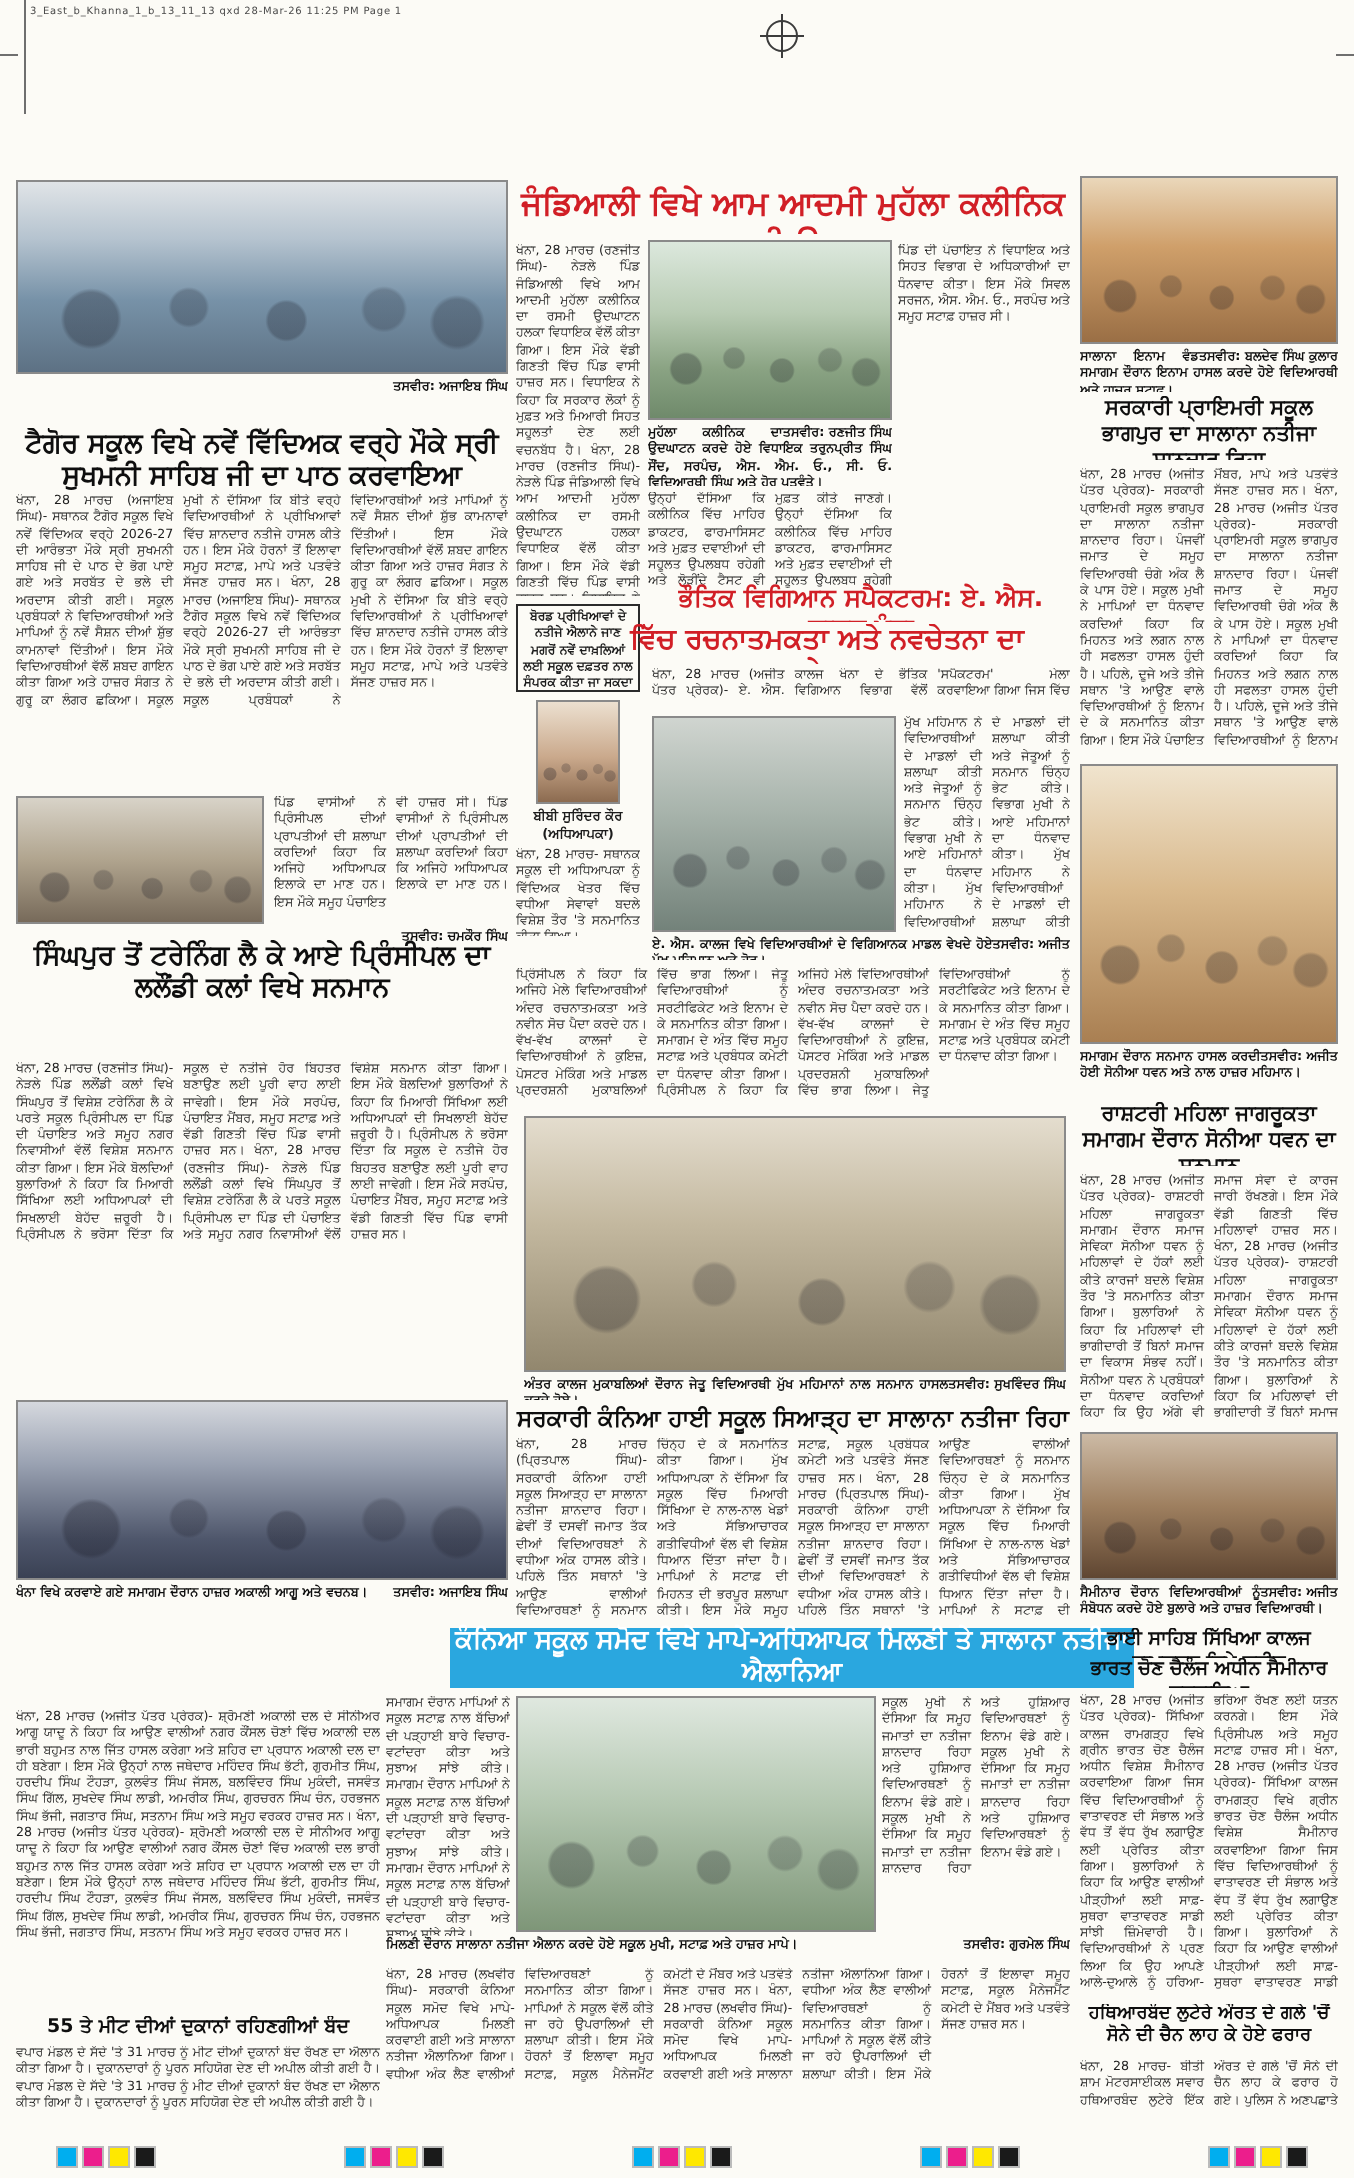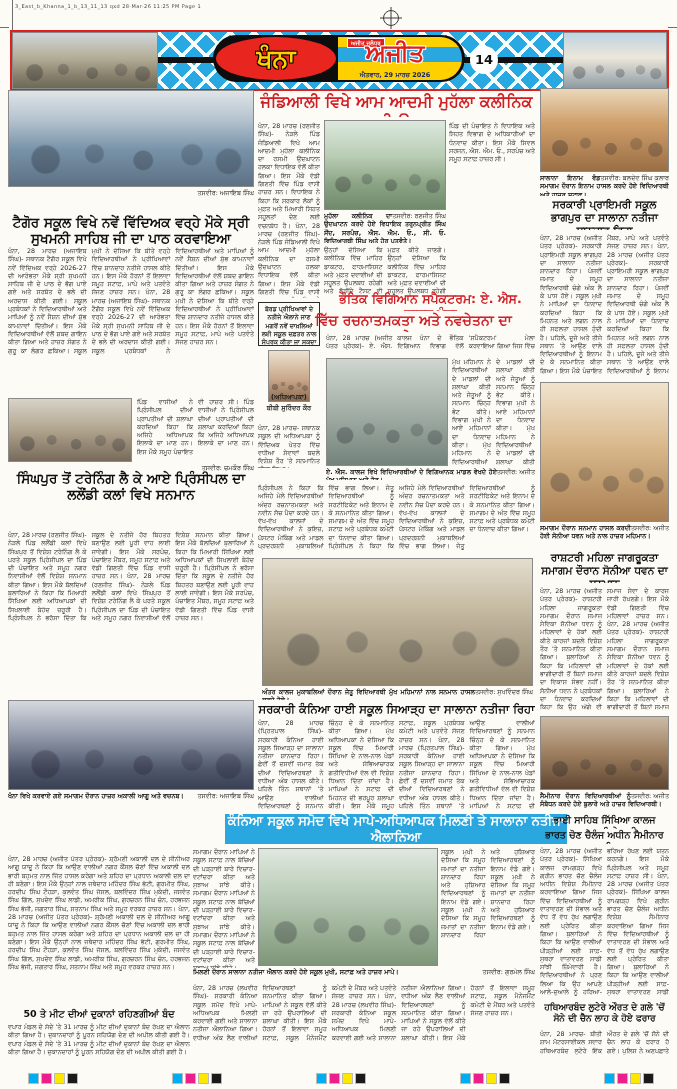--- a/index.html
+++ b/index.html
@@ -53,21 +53,21 @@
   .ph-singhpur{background:linear-gradient(180deg,#d8d3c8 0%,#b0a48e 50%,#776a5a 100%);}
   .ph-council{background:linear-gradient(180deg,#d5d8de 0%,#9aa2b2 35%,#4e566b 78%,#3a4154 100%);}
   .ph-bhagpur{background:linear-gradient(180deg,#ead7ba 0%,#cf9f6a 42%,#9a6f45 100%);}
   .ph-sonia{background:linear-gradient(180deg,#f0e4ce 0%,#d9b98c 45%,#a97f52 100%);}
   .ph-samod{background:linear-gradient(180deg,#dfe8df 0%,#b5c8b2 45%,#7e9678 100%);}
   .ph-ramgarh{background:linear-gradient(180deg,#ccbaa5 0%,#9e7f5f 50%,#5f4632 100%);}
   
   .body-txt{font-size:6.3px;line-height:1.32;text-align:justify;color:#1c1c1c;column-gap:5px;overflow:hidden;}
   .c2{column-count:2}.c3{column-count:3}.c4{column-count:4}.c5{column-count:5}
   .cap{font-size:6.4px;line-height:1.3;font-weight:700;color:#0e0e0e;text-align:justify;overflow:hidden;}
-  .credit{float:right;font-weight:400;}
+  .credit{float:right;font-weight:700;}
   .hl{font-weight:700;text-align:center;color:#0e0e0e;line-height:1.22;overflow:hidden;}
   .hl-red{color:#d11f26;}
   .band{background:#2aa7df;color:#fff;display:flex;align-items:center;justify-content:center;}
   .notebox{border:1px solid #2b2b2b;font-size:6.2px;font-weight:700;text-align:center;line-height:1.35;padding:2px;box-sizing:border-box;overflow:hidden;}
   .pname{font-size:6.6px;font-weight:700;text-align:center;line-height:1.3;}
   
   .inkset{display:flex;gap:2px;}
   .ink{width:9px;height:9px;display:block;border:.5px solid #bbb;}
   .ink-c{background:#00aeef}.ink-m{background:#ec1e8c}.ink-y{background:#ffe800}.ink-k{background:#1a1a1a}
 </style>
@@ -75,35 +75,20 @@
 <body>
 
 <div class="page">
 
   <div class="abs printline">3_East_b_Khanna_1_b_13_11_13 qxd   28-Mar-26   11:25 PM   Page 1</div>
   <div class="abs mark-v"></div>
   <div class="abs mark-h-l"></div>
   <div class="abs mark-h-r"></div>
   <div class="abs crosshair"></div>
 
-  <div class="abs masthead">
-    <div class="abs ph mast-ph ph-mast-left" style="left:0;width:146px;"></div>
-    <div class="abs ph mast-ph ph-mast-right" style="right:0;width:104px;"></div>
-    <div class="diamonds"></div>
-    <div class="mastline"></div>
-    <div class="capsule">
-      <div class="khanna">ਖੰਨਾ</div>
-      <div class="ajitbox">
-        <span class="ajit-small">ਅਜੀਤ ਜਲੰਧਰ</span>
-        <div class="ajit-brand">ਅਜੀਤ</div>
-        <div class="ajit-date">ਐਤਵਾਰ, 29 ਮਾਰਚ 2026</div>
-      </div>
-    </div>
-    <div class="pgcirc">14</div>
-  </div>
 
   <div class="abs ph ph-tagore" style="left:8px;top:90px;width:246px;height:97px;"></div>
   <div class="abs cap" style="left:8px;top:189px;width:246px;height:16px;">
     <span class="credit">ਤਸਵੀਰ: ਅਜਾਇਬ ਸਿੰਘ</span>
   </div>
   <div class="abs hl" style="left:8px;top:214px;width:246px;height:38px;font-size:13.5px;">ਟੈਗੋਰ ਸਕੂਲ ਵਿਖੇ ਨਵੇਂ ਵਿੱਦਿਅਕ ਵਰ੍ਹੇ ਮੌਕੇ ਸ੍ਰੀ ਸੁਖਮਨੀ ਸਾਹਿਬ ਜੀ ਦਾ ਪਾਠ ਕਰਵਾਇਆ</div>
   <div class="abs body-txt c3" style="left:8px;top:247px;width:246px;height:149px;">ਖੰਨਾ, 28 ਮਾਰਚ (ਅਜਾਇਬ ਸਿੰਘ)- ਸਥਾਨਕ ਟੈਗੋਰ ਸਕੂਲ ਵਿਖੇ ਨਵੇਂ ਵਿੱਦਿਅਕ ਵਰ੍ਹੇ 2026-27 ਦੀ ਆਰੰਭਤਾ ਮੌਕੇ ਸ੍ਰੀ ਸੁਖਮਨੀ ਸਾਹਿਬ ਜੀ ਦੇ ਪਾਠ ਦੇ ਭੋਗ ਪਾਏ ਗਏ ਅਤੇ ਸਰਬੱਤ ਦੇ ਭਲੇ ਦੀ ਅਰਦਾਸ ਕੀਤੀ ਗਈ। ਸਕੂਲ ਪ੍ਰਬੰਧਕਾਂ ਨੇ ਵਿਦਿਆਰਥੀਆਂ ਅਤੇ ਮਾਪਿਆਂ ਨੂੰ ਨਵੇਂ ਸੈਸ਼ਨ ਦੀਆਂ ਸ਼ੁੱਭ ਕਾਮਨਾਵਾਂ ਦਿੱਤੀਆਂ। ਇਸ ਮੌਕੇ ਵਿਦਿਆਰਥੀਆਂ ਵੱਲੋਂ ਸ਼ਬਦ ਗਾਇਨ ਕੀਤਾ ਗਿਆ ਅਤੇ ਹਾਜ਼ਰ ਸੰਗਤ ਨੇ ਗੁਰੂ ਕਾ ਲੰਗਰ ਛਕਿਆ। ਸਕੂਲ ਮੁਖੀ ਨੇ ਦੱਸਿਆ ਕਿ ਬੀਤੇ ਵਰ੍ਹੇ ਵਿਦਿਆਰਥੀਆਂ ਨੇ ਪ੍ਰੀਖਿਆਵਾਂ ਵਿੱਚ ਸ਼ਾਨਦਾਰ ਨਤੀਜੇ ਹਾਸਲ ਕੀਤੇ ਹਨ। ਇਸ ਮੌਕੇ ਹੋਰਨਾਂ ਤੋਂ ਇਲਾਵਾ ਸਮੂਹ ਸਟਾਫ਼, ਮਾਪੇ ਅਤੇ ਪਤਵੰਤੇ ਸੱਜਣ ਹਾਜ਼ਰ ਸਨ। ਖੰਨਾ, 28 ਮਾਰਚ (ਅਜਾਇਬ ਸਿੰਘ)- ਸਥਾਨਕ ਟੈਗੋਰ ਸਕੂਲ ਵਿਖੇ ਨਵੇਂ ਵਿੱਦਿਅਕ ਵਰ੍ਹੇ 2026-27 ਦੀ ਆਰੰਭਤਾ ਮੌਕੇ ਸ੍ਰੀ ਸੁਖਮਨੀ ਸਾਹਿਬ ਜੀ ਦੇ ਪਾਠ ਦੇ ਭੋਗ ਪਾਏ ਗਏ ਅਤੇ ਸਰਬੱਤ ਦੇ ਭਲੇ ਦੀ ਅਰਦਾਸ ਕੀਤੀ ਗਈ। ਸਕੂਲ ਪ੍ਰਬੰਧਕਾਂ ਨੇ ਵਿਦਿਆਰਥੀਆਂ ਅਤੇ ਮਾਪਿਆਂ ਨੂੰ ਨਵੇਂ ਸੈਸ਼ਨ ਦੀਆਂ ਸ਼ੁੱਭ ਕਾਮਨਾਵਾਂ ਦਿੱਤੀਆਂ। ਇਸ ਮੌਕੇ ਵਿਦਿਆਰਥੀਆਂ ਵੱਲੋਂ ਸ਼ਬਦ ਗਾਇਨ ਕੀਤਾ ਗਿਆ ਅਤੇ ਹਾਜ਼ਰ ਸੰਗਤ ਨੇ ਗੁਰੂ ਕਾ ਲੰਗਰ ਛਕਿਆ। ਸਕੂਲ ਮੁਖੀ ਨੇ ਦੱਸਿਆ ਕਿ ਬੀਤੇ ਵਰ੍ਹੇ ਵਿਦਿਆਰਥੀਆਂ ਨੇ ਪ੍ਰੀਖਿਆਵਾਂ ਵਿੱਚ ਸ਼ਾਨਦਾਰ ਨਤੀਜੇ ਹਾਸਲ ਕੀਤੇ ਹਨ। ਇਸ ਮੌਕੇ ਹੋਰਨਾਂ ਤੋਂ ਇਲਾਵਾ ਸਮੂਹ ਸਟਾਫ਼, ਮਾਪੇ ਅਤੇ ਪਤਵੰਤੇ ਸੱਜਣ ਹਾਜ਼ਰ ਸਨ।</div>
 
   <div class="abs ph ph-singhpur" style="left:8px;top:398px;width:124px;height:64px;"></div>
   <div class="abs body-txt c2" style="left:137px;top:398px;width:117px;height:64px;">ਪਿੰਡ ਵਾਸੀਆਂ ਨੇ ਪ੍ਰਿੰਸੀਪਲ ਦੀਆਂ ਪ੍ਰਾਪਤੀਆਂ ਦੀ ਸ਼ਲਾਘਾ ਕਰਦਿਆਂ ਕਿਹਾ ਕਿ ਅਜਿਹੇ ਅਧਿਆਪਕ ਇਲਾਕੇ ਦਾ ਮਾਣ ਹਨ। ਇਸ ਮੌਕੇ ਸਮੂਹ ਪੰਚਾਇਤ ਵੀ ਹਾਜ਼ਰ ਸੀ। ਪਿੰਡ ਵਾਸੀਆਂ ਨੇ ਪ੍ਰਿੰਸੀਪਲ ਦੀਆਂ ਪ੍ਰਾਪਤੀਆਂ ਦੀ ਸ਼ਲਾਘਾ ਕਰਦਿਆਂ ਕਿਹਾ ਕਿ ਅਜਿਹੇ ਅਧਿਆਪਕ ਇਲਾਕੇ ਦਾ ਮਾਣ ਹਨ। ਇਸ ਮੌਕੇ ਸਮੂਹ ਪੰਚਾਇਤ ਵੀ ਹਾਜ਼ਰ ਸੀ।</div>
@@ -112,37 +97,37 @@
   </div>
   <div class="abs hl" style="left:8px;top:470px;width:246px;height:42px;font-size:13.5px;">ਸਿੰਘਪੁਰ ਤੋਂ ਟਰੇਨਿੰਗ ਲੈ ਕੇ ਆਏ ਪ੍ਰਿੰਸੀਪਲ ਦਾ ਲਲੌਂਡੀ ਕਲਾਂ ਵਿਖੇ ਸਨਮਾਨ</div>
   <div class="abs body-txt c3" style="left:8px;top:531px;width:246px;height:166px;">ਖੰਨਾ, 28 ਮਾਰਚ (ਰਣਜੀਤ ਸਿੰਘ)- ਨੇੜਲੇ ਪਿੰਡ ਲਲੌਂਡੀ ਕਲਾਂ ਵਿਖੇ ਸਿੰਘਪੁਰ ਤੋਂ ਵਿਸ਼ੇਸ਼ ਟਰੇਨਿੰਗ ਲੈ ਕੇ ਪਰਤੇ ਸਕੂਲ ਪ੍ਰਿੰਸੀਪਲ ਦਾ ਪਿੰਡ ਦੀ ਪੰਚਾਇਤ ਅਤੇ ਸਮੂਹ ਨਗਰ ਨਿਵਾਸੀਆਂ ਵੱਲੋਂ ਵਿਸ਼ੇਸ਼ ਸਨਮਾਨ ਕੀਤਾ ਗਿਆ। ਇਸ ਮੌਕੇ ਬੋਲਦਿਆਂ ਬੁਲਾਰਿਆਂ ਨੇ ਕਿਹਾ ਕਿ ਮਿਆਰੀ ਸਿੱਖਿਆ ਲਈ ਅਧਿਆਪਕਾਂ ਦੀ ਸਿਖਲਾਈ ਬੇਹੱਦ ਜ਼ਰੂਰੀ ਹੈ। ਪ੍ਰਿੰਸੀਪਲ ਨੇ ਭਰੋਸਾ ਦਿੱਤਾ ਕਿ ਸਕੂਲ ਦੇ ਨਤੀਜੇ ਹੋਰ ਬਿਹਤਰ ਬਣਾਉਣ ਲਈ ਪੂਰੀ ਵਾਹ ਲਾਈ ਜਾਵੇਗੀ। ਇਸ ਮੌਕੇ ਸਰਪੰਚ, ਪੰਚਾਇਤ ਮੈਂਬਰ, ਸਮੂਹ ਸਟਾਫ਼ ਅਤੇ ਵੱਡੀ ਗਿਣਤੀ ਵਿੱਚ ਪਿੰਡ ਵਾਸੀ ਹਾਜ਼ਰ ਸਨ। ਖੰਨਾ, 28 ਮਾਰਚ (ਰਣਜੀਤ ਸਿੰਘ)- ਨੇੜਲੇ ਪਿੰਡ ਲਲੌਂਡੀ ਕਲਾਂ ਵਿਖੇ ਸਿੰਘਪੁਰ ਤੋਂ ਵਿਸ਼ੇਸ਼ ਟਰੇਨਿੰਗ ਲੈ ਕੇ ਪਰਤੇ ਸਕੂਲ ਪ੍ਰਿੰਸੀਪਲ ਦਾ ਪਿੰਡ ਦੀ ਪੰਚਾਇਤ ਅਤੇ ਸਮੂਹ ਨਗਰ ਨਿਵਾਸੀਆਂ ਵੱਲੋਂ ਵਿਸ਼ੇਸ਼ ਸਨਮਾਨ ਕੀਤਾ ਗਿਆ। ਇਸ ਮੌਕੇ ਬੋਲਦਿਆਂ ਬੁਲਾਰਿਆਂ ਨੇ ਕਿਹਾ ਕਿ ਮਿਆਰੀ ਸਿੱਖਿਆ ਲਈ ਅਧਿਆਪਕਾਂ ਦੀ ਸਿਖਲਾਈ ਬੇਹੱਦ ਜ਼ਰੂਰੀ ਹੈ। ਪ੍ਰਿੰਸੀਪਲ ਨੇ ਭਰੋਸਾ ਦਿੱਤਾ ਕਿ ਸਕੂਲ ਦੇ ਨਤੀਜੇ ਹੋਰ ਬਿਹਤਰ ਬਣਾਉਣ ਲਈ ਪੂਰੀ ਵਾਹ ਲਾਈ ਜਾਵੇਗੀ। ਇਸ ਮੌਕੇ ਸਰਪੰਚ, ਪੰਚਾਇਤ ਮੈਂਬਰ, ਸਮੂਹ ਸਟਾਫ਼ ਅਤੇ ਵੱਡੀ ਗਿਣਤੀ ਵਿੱਚ ਪਿੰਡ ਵਾਸੀ ਹਾਜ਼ਰ ਸਨ।</div>
 
   <div class="abs ph ph-council" style="left:8px;top:700px;width:246px;height:90px;"></div>
   <div class="abs cap" style="left:8px;top:792px;width:246px;height:16px;">
     <span class="credit">ਤਸਵੀਰ: ਅਜਾਇਬ ਸਿੰਘ</span>
     <span>ਖੰਨਾ ਵਿਖੇ ਕਰਵਾਏ ਗਏ ਸਮਾਗਮ ਦੌਰਾਨ ਹਾਜ਼ਰ ਅਕਾਲੀ ਆਗੂ ਅਤੇ ਵਚਨਬ।</span>
   </div>
   <div class="abs body-txt" style="left:8px;top:855px;width:182px;height:150px;">ਖੰਨਾ, 28 ਮਾਰਚ (ਅਜੀਤ ਪੱਤਰ ਪ੍ਰੇਰਕ)- ਸ਼੍ਰੋਮਣੀ ਅਕਾਲੀ ਦਲ ਦੇ ਸੀਨੀਅਰ ਆਗੂ ਯਾਦੂ ਨੇ ਕਿਹਾ ਕਿ ਆਉਣ ਵਾਲੀਆਂ ਨਗਰ ਕੌਂਸਲ ਚੋਣਾਂ ਵਿੱਚ ਅਕਾਲੀ ਦਲ ਭਾਰੀ ਬਹੁਮਤ ਨਾਲ ਜਿੱਤ ਹਾਸਲ ਕਰੇਗਾ ਅਤੇ ਸ਼ਹਿਰ ਦਾ ਪ੍ਰਧਾਨ ਅਕਾਲੀ ਦਲ ਦਾ ਹੀ ਬਣੇਗਾ। ਇਸ ਮੌਕੇ ਉਨ੍ਹਾਂ ਨਾਲ ਜਥੇਦਾਰ ਮਹਿੰਦਰ ਸਿੰਘ ਭੱਟੀ, ਗੁਰਮੀਤ ਸਿੰਘ, ਹਰਦੀਪ ਸਿੰਘ ਟੌਹੜਾ, ਕੁਲਵੰਤ ਸਿੰਘ ਜੱਸਲ, ਬਲਵਿੰਦਰ ਸਿੰਘ ਮੁਕੰਦੀ, ਜਸਵੰਤ ਸਿੰਘ ਗਿੱਲ, ਸੁਖਦੇਵ ਸਿੰਘ ਲਾਡੀ, ਅਮਰੀਕ ਸਿੰਘ, ਗੁਰਚਰਨ ਸਿੰਘ ਚੰਨ, ਹਰਭਜਨ ਸਿੰਘ ਭੱਜੀ, ਜਗਤਾਰ ਸਿੰਘ, ਸਤਨਾਮ ਸਿੰਘ ਅਤੇ ਸਮੂਹ ਵਰਕਰ ਹਾਜ਼ਰ ਸਨ। ਖੰਨਾ, 28 ਮਾਰਚ (ਅਜੀਤ ਪੱਤਰ ਪ੍ਰੇਰਕ)- ਸ਼੍ਰੋਮਣੀ ਅਕਾਲੀ ਦਲ ਦੇ ਸੀਨੀਅਰ ਆਗੂ ਯਾਦੂ ਨੇ ਕਿਹਾ ਕਿ ਆਉਣ ਵਾਲੀਆਂ ਨਗਰ ਕੌਂਸਲ ਚੋਣਾਂ ਵਿੱਚ ਅਕਾਲੀ ਦਲ ਭਾਰੀ ਬਹੁਮਤ ਨਾਲ ਜਿੱਤ ਹਾਸਲ ਕਰੇਗਾ ਅਤੇ ਸ਼ਹਿਰ ਦਾ ਪ੍ਰਧਾਨ ਅਕਾਲੀ ਦਲ ਦਾ ਹੀ ਬਣੇਗਾ। ਇਸ ਮੌਕੇ ਉਨ੍ਹਾਂ ਨਾਲ ਜਥੇਦਾਰ ਮਹਿੰਦਰ ਸਿੰਘ ਭੱਟੀ, ਗੁਰਮੀਤ ਸਿੰਘ, ਹਰਦੀਪ ਸਿੰਘ ਟੌਹੜਾ, ਕੁਲਵੰਤ ਸਿੰਘ ਜੱਸਲ, ਬਲਵਿੰਦਰ ਸਿੰਘ ਮੁਕੰਦੀ, ਜਸਵੰਤ ਸਿੰਘ ਗਿੱਲ, ਸੁਖਦੇਵ ਸਿੰਘ ਲਾਡੀ, ਅਮਰੀਕ ਸਿੰਘ, ਗੁਰਚਰਨ ਸਿੰਘ ਚੰਨ, ਹਰਭਜਨ ਸਿੰਘ ਭੱਜੀ, ਜਗਤਾਰ ਸਿੰਘ, ਸਤਨਾਮ ਸਿੰਘ ਅਤੇ ਸਮੂਹ ਵਰਕਰ ਹਾਜ਼ਰ ਸਨ।</div>
-  <div class="abs hl" style="left:8px;top:1008px;width:182px;height:13px;font-size:9.5px;">50 ਤੇ ਮੀਟ ਦੀਆਂ ਦੁਕਾਨਾਂ ਰਹਿਣਗੀਆਂ ਬੰਦ</div>
+  <div class="abs hl" style="left:8px;top:1008px;width:182px;height:13px;font-size:9.5px;">55 ਤੇ ਮੀਟ ਦੀਆਂ ਦੁਕਾਨਾਂ ਰਹਿਣਗੀਆਂ ਬੰਦ</div>
   <div class="abs body-txt" style="left:8px;top:1023px;width:182px;height:40px;">ਵਪਾਰ ਮੰਡਲ ਦੇ ਸੱਦੇ 'ਤੇ 31 ਮਾਰਚ ਨੂੰ ਮੀਟ ਦੀਆਂ ਦੁਕਾਨਾਂ ਬੰਦ ਰੱਖਣ ਦਾ ਐਲਾਨ ਕੀਤਾ ਗਿਆ ਹੈ। ਦੁਕਾਨਦਾਰਾਂ ਨੂੰ ਪੂਰਨ ਸਹਿਯੋਗ ਦੇਣ ਦੀ ਅਪੀਲ ਕੀਤੀ ਗਈ ਹੈ। ਵਪਾਰ ਮੰਡਲ ਦੇ ਸੱਦੇ 'ਤੇ 31 ਮਾਰਚ ਨੂੰ ਮੀਟ ਦੀਆਂ ਦੁਕਾਨਾਂ ਬੰਦ ਰੱਖਣ ਦਾ ਐਲਾਨ ਕੀਤਾ ਗਿਆ ਹੈ। ਦੁਕਾਨਦਾਰਾਂ ਨੂੰ ਪੂਰਨ ਸਹਿਯੋਗ ਦੇਣ ਦੀ ਅਪੀਲ ਕੀਤੀ ਗਈ ਹੈ।</div>
 
   <div class="abs hl hl-red" style="left:258px;top:92px;width:277px;height:25px;font-size:16px;">ਜੰਡਿਆਲੀ ਵਿਖੇ ਆਮ ਆਦਮੀ ਮੁਹੱਲਾ ਕਲੀਨਿਕ ਦਾ ਰਸਮੀ ਉਦਘਾਟਨ</div>
   <div class="abs body-txt" style="left:258px;top:122px;width:62px;height:176px;">ਖੰਨਾ, 28 ਮਾਰਚ (ਰਣਜੀਤ ਸਿੰਘ)- ਨੇੜਲੇ ਪਿੰਡ ਜੰਡਿਆਲੀ ਵਿਖੇ ਆਮ ਆਦਮੀ ਮੁਹੱਲਾ ਕਲੀਨਿਕ ਦਾ ਰਸਮੀ ਉਦਘਾਟਨ ਹਲਕਾ ਵਿਧਾਇਕ ਵੱਲੋਂ ਕੀਤਾ ਗਿਆ। ਇਸ ਮੌਕੇ ਵੱਡੀ ਗਿਣਤੀ ਵਿੱਚ ਪਿੰਡ ਵਾਸੀ ਹਾਜ਼ਰ ਸਨ। ਵਿਧਾਇਕ ਨੇ ਕਿਹਾ ਕਿ ਸਰਕਾਰ ਲੋਕਾਂ ਨੂੰ ਮੁਫ਼ਤ ਅਤੇ ਮਿਆਰੀ ਸਿਹਤ ਸਹੂਲਤਾਂ ਦੇਣ ਲਈ ਵਚਨਬੱਧ ਹੈ। ਖੰਨਾ, 28 ਮਾਰਚ (ਰਣਜੀਤ ਸਿੰਘ)- ਨੇੜਲੇ ਪਿੰਡ ਜੰਡਿਆਲੀ ਵਿਖੇ ਆਮ ਆਦਮੀ ਮੁਹੱਲਾ ਕਲੀਨਿਕ ਦਾ ਰਸਮੀ ਉਦਘਾਟਨ ਹਲਕਾ ਵਿਧਾਇਕ ਵੱਲੋਂ ਕੀਤਾ ਗਿਆ। ਇਸ ਮੌਕੇ ਵੱਡੀ ਗਿਣਤੀ ਵਿੱਚ ਪਿੰਡ ਵਾਸੀ ਹਾਜ਼ਰ ਸਨ। ਵਿਧਾਇਕ ਨੇ ਕਿਹਾ ਕਿ ਸਰਕਾਰ ਲੋਕਾਂ ਨੂੰ ਮੁਫ਼ਤ ਅਤੇ ਮਿਆਰੀ ਸਿਹਤ ਸਹੂਲਤਾਂ ਦੇਣ ਲਈ ਵਚਨਬੱਧ ਹੈ।</div>
   <div class="abs ph ph-clinic" style="left:324px;top:120px;width:122px;height:90px;"></div>
   <div class="abs cap" style="left:324px;top:212px;width:122px;height:31px;">
     <span class="credit">ਤਸਵੀਰ: ਰਣਜੀਤ ਸਿੰਘ</span>
     <span>ਮੁਹੱਲਾ ਕਲੀਨਿਕ ਦਾ ਉਦਘਾਟਨ ਕਰਦੇ ਹੋਏ ਵਿਧਾਇਕ ਤਰੁਨਪ੍ਰੀਤ ਸਿੰਘ ਸੌਂਦ, ਸਰਪੰਚ, ਐਸ. ਐਮ. ਓ., ਸੀ. ਓ. ਵਿਦਿਆਰਥੀ ਸਿੰਘ ਅਤੇ ਹੋਰ ਪਤਵੰਤੇ।</span>
   </div>
   <div class="abs body-txt" style="left:324px;top:246px;width:122px;height:52px;column-count:2;">ਉਨ੍ਹਾਂ ਦੱਸਿਆ ਕਿ ਕਲੀਨਿਕ ਵਿੱਚ ਮਾਹਿਰ ਡਾਕਟਰ, ਫਾਰਮਾਸਿਸਟ ਅਤੇ ਮੁਫ਼ਤ ਦਵਾਈਆਂ ਦੀ ਸਹੂਲਤ ਉਪਲਬਧ ਰਹੇਗੀ ਅਤੇ ਲੋੜੀਂਦੇ ਟੈਸਟ ਵੀ ਮੁਫ਼ਤ ਕੀਤੇ ਜਾਣਗੇ। ਉਨ੍ਹਾਂ ਦੱਸਿਆ ਕਿ ਕਲੀਨਿਕ ਵਿੱਚ ਮਾਹਿਰ ਡਾਕਟਰ, ਫਾਰਮਾਸਿਸਟ ਅਤੇ ਮੁਫ਼ਤ ਦਵਾਈਆਂ ਦੀ ਸਹੂਲਤ ਉਪਲਬਧ ਰਹੇਗੀ ਅਤੇ ਲੋੜੀਂਦੇ ਟੈਸਟ ਵੀ ਮੁਫ਼ਤ ਕੀਤੇ ਜਾਣਗੇ।</div>
   <div class="abs body-txt" style="left:449px;top:122px;width:86px;height:176px;" title="ਜੰਡਿਆਲੀ ਵਿਖੇ ਆਮ ਆਦਮੀ ਮੁਹੱਲਾ ਕਲੀਨਿਕ ਦਾ ਰਸਮੀ ਉਦਘਾਟਨ">ਪਿੰਡ ਦੀ ਪੰਚਾਇਤ ਨੇ ਵਿਧਾਇਕ ਅਤੇ ਸਿਹਤ ਵਿਭਾਗ ਦੇ ਅਧਿਕਾਰੀਆਂ ਦਾ ਧੰਨਵਾਦ ਕੀਤਾ। ਇਸ ਮੌਕੇ ਸਿਵਲ ਸਰਜਨ, ਐਸ. ਐਮ. ਓ., ਸਰਪੰਚ ਅਤੇ ਸਮੂਹ ਸਟਾਫ਼ ਹਾਜ਼ਰ ਸੀ।</div>
 
   <div class="abs notebox" style="left:258px;top:302px;width:62px;height:44px;">ਬੋਰਡ ਪ੍ਰੀਖਿਆਵਾਂ ਦੇ ਨਤੀਜੇ ਐਲਾਨੇ ਜਾਣ ਮਗਰੋਂ ਨਵੇਂ ਦਾਖ਼ਲਿਆਂ ਲਈ ਸਕੂਲ ਦਫ਼ਤਰ ਨਾਲ ਸੰਪਰਕ ਕੀਤਾ ਜਾ ਸਕਦਾ ਹੈ।</div>
   <div class="abs ph ph-portrait" style="left:268px;top:350px;width:42px;height:52px;"></div>
   <div class="abs pname" style="left:258px;top:404px;width:62px;">ਬੀਬੀ ਸੁਰਿੰਦਰ ਕੌਰ</div>
-  <div class="abs pname" style="left:258px;top:393px;width:62px;">(ਅਧਿਆਪਕਾ)</div>
+  <div class="abs pname" style="left:258px;top:413px;width:62px;">(ਅਧਿਆਪਕਾ)</div>
   <div class="abs body-txt" style="left:258px;top:424px;width:62px;height:44px;">ਖੰਨਾ, 28 ਮਾਰਚ- ਸਥਾਨਕ ਸਕੂਲ ਦੀ ਅਧਿਆਪਕਾ ਨੂੰ ਵਿੱਦਿਅਕ ਖੇਤਰ ਵਿੱਚ ਵਧੀਆ ਸੇਵਾਵਾਂ ਬਦਲੇ ਵਿਸ਼ੇਸ਼ ਤੌਰ 'ਤੇ ਸਨਮਾਨਿਤ ਕੀਤਾ ਗਿਆ।</div>
 
   <div class="abs hl hl-red" style="left:326px;top:291px;width:209px;height:20px;font-size:12.5px;">ਭੌਤਿਕ ਵਿਗਿਆਨ ਸਪੈਕਟਰਮ: ਏ. ਐਸ. ਕਾਲਜ ਖੰਨਾ</div>
   <div class="abs hl hl-red" style="left:309px;top:312px;width:209px;height:20px;font-size:14px;">ਵਿੱਚ ਰਚਨਾਤਮਕਤਾ ਅਤੇ ਨਵਚੇਤਨਾ ਦਾ ਮੇਲਾ</div>
   <div class="abs body-txt c3" style="left:326px;top:334px;width:209px;height:22px;">ਖੰਨਾ, 28 ਮਾਰਚ (ਅਜੀਤ ਪੱਤਰ ਪ੍ਰੇਰਕ)- ਏ. ਐਸ. ਕਾਲਜ ਖੰਨਾ ਦੇ ਭੌਤਿਕ ਵਿਗਿਆਨ ਵਿਭਾਗ ਵੱਲੋਂ 'ਸਪੈਕਟਰਮ' ਮੇਲਾ ਕਰਵਾਇਆ ਗਿਆ ਜਿਸ ਵਿੱਚ ਵਿਦਿਆਰਥੀਆਂ ਨੇ ਵਿਗਿਆਨਕ ਮਾਡਲ ਪੇਸ਼ ਕੀਤੇ।</div>
   <div class="abs ph ph-physics" style="left:326px;top:358px;width:122px;height:108px;"></div>
   <div class="abs body-txt c2" style="left:452px;top:358px;width:83px;height:108px;">ਮੁੱਖ ਮਹਿਮਾਨ ਨੇ ਵਿਦਿਆਰਥੀਆਂ ਦੇ ਮਾਡਲਾਂ ਦੀ ਸ਼ਲਾਘਾ ਕੀਤੀ ਅਤੇ ਜੇਤੂਆਂ ਨੂੰ ਸਨਮਾਨ ਚਿੰਨ੍ਹ ਭੇਟ ਕੀਤੇ। ਵਿਭਾਗ ਮੁਖੀ ਨੇ ਆਏ ਮਹਿਮਾਨਾਂ ਦਾ ਧੰਨਵਾਦ ਕੀਤਾ। ਮੁੱਖ ਮਹਿਮਾਨ ਨੇ ਵਿਦਿਆਰਥੀਆਂ ਦੇ ਮਾਡਲਾਂ ਦੀ ਸ਼ਲਾਘਾ ਕੀਤੀ ਅਤੇ ਜੇਤੂਆਂ ਨੂੰ ਸਨਮਾਨ ਚਿੰਨ੍ਹ ਭੇਟ ਕੀਤੇ। ਵਿਭਾਗ ਮੁਖੀ ਨੇ ਆਏ ਮਹਿਮਾਨਾਂ ਦਾ ਧੰਨਵਾਦ ਕੀਤਾ। ਮੁੱਖ ਮਹਿਮਾਨ ਨੇ ਵਿਦਿਆਰਥੀਆਂ ਦੇ ਮਾਡਲਾਂ ਦੀ ਸ਼ਲਾਘਾ ਕੀਤੀ ਅਤੇ ਜੇਤੂਆਂ ਨੂੰ ਸਨਮਾਨ ਚਿੰਨ੍ਹ ਭੇਟ ਕੀਤੇ। ਵਿਭਾਗ ਮੁਖੀ ਨੇ ਆਏ ਮਹਿਮਾਨਾਂ ਦਾ ਧੰਨਵਾਦ ਕੀਤਾ।</div>
   <div class="abs cap" style="left:326px;top:468px;width:209px;height:12px;">
     <span class="credit">ਤਸਵੀਰ: ਅਜੀਤ</span>
     <span>ਏ. ਐਸ. ਕਾਲਜ ਵਿਖੇ ਵਿਦਿਆਰਥੀਆਂ ਦੇ ਵਿਗਿਆਨਕ ਮਾਡਲ ਵੇਖਦੇ ਹੋਏ ਮੁੱਖ ਮਹਿਮਾਨ ਅਤੇ ਹੋਰ।</span>

